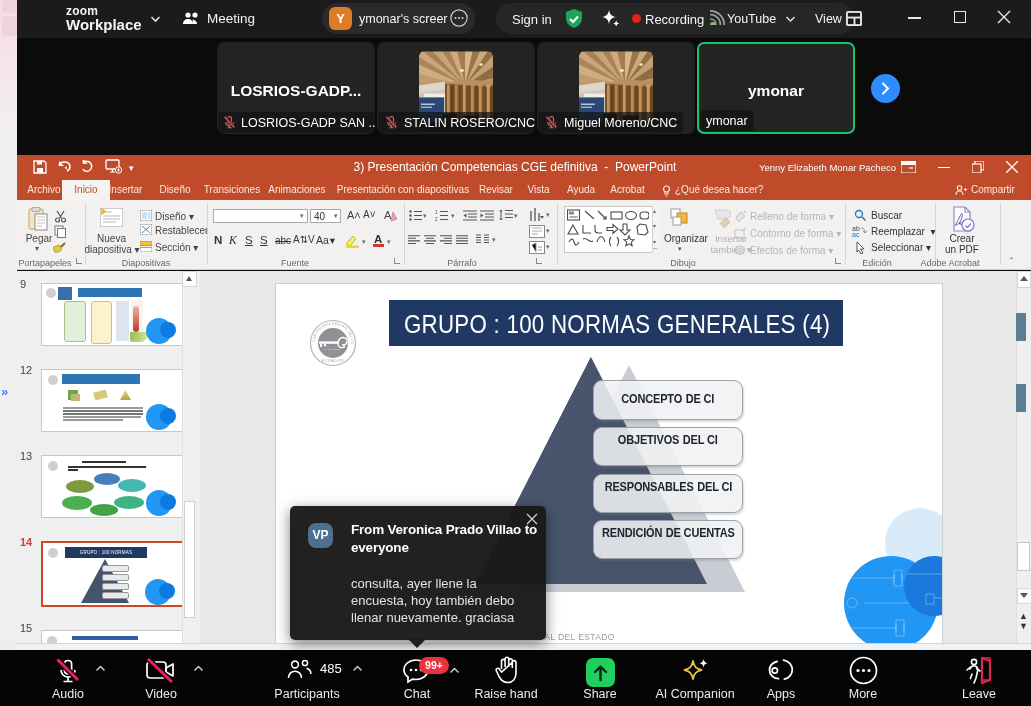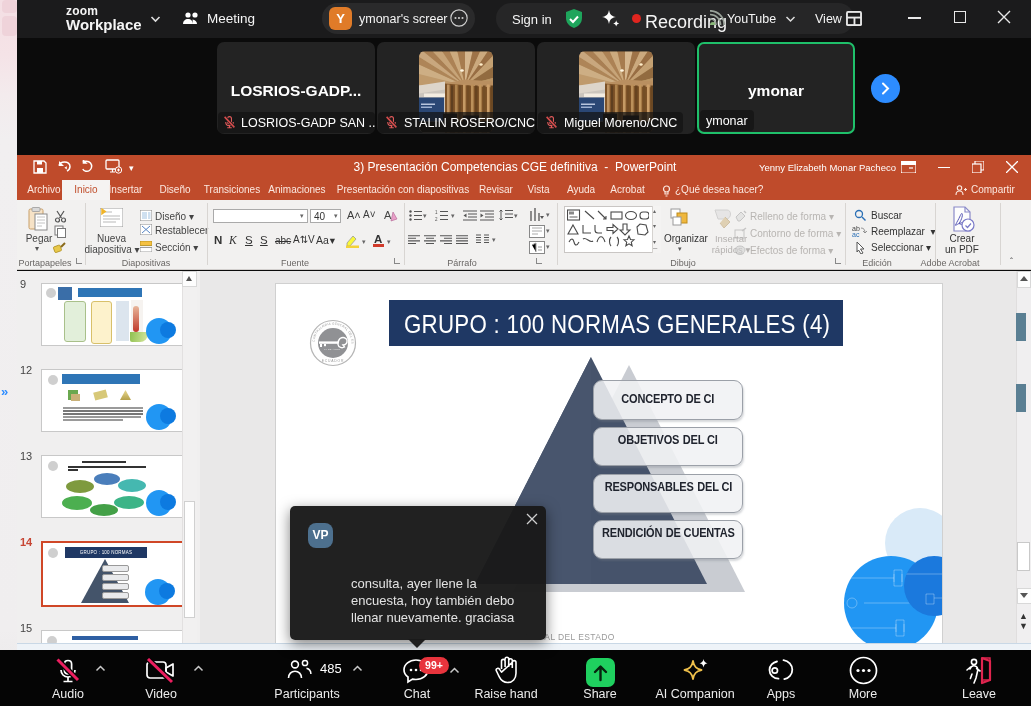--- a/index.html
+++ b/index.html
@@ -84,21 +84,21 @@
     <div class="tb-txt" style="left:495px;top:12px;font-size:13px">Sign in</div>
     <svg class="abs" style="left:546px;top:8px" width="22" height="22" viewBox="0 0 22 22">
         <path d="M11 1l8 3v6c0 5-3.5 8.5-8 10-4.5-1.5-8-5-8-10V4z" fill="#1ea55c"></path>
         <path d="M7 11l3 3 5-5.5" stroke="#fff" stroke-width="2" fill="none"></path>
       </svg>
     <svg class="abs" style="left:583px;top:8px" width="21" height="21" viewBox="0 0 21 21">
         <path d="M9 2c.8 4.5 2.5 6.2 7 7-4.5.8-6.2 2.5-7 7-.8-4.5-2.5-6.2-7-7 4.5-.8 6.2-2.5 7-7z" fill="#fff"></path>
         <path d="M16.2 12.2c.4 2 1.1 2.8 3 3.2-1.9.4-2.6 1.2-3 3.2-.4-2-1.1-2.8-3-3.2 1.9-.4 2.6-1.2 3-3.2z" fill="#fff"></path>
       </svg>
     <div class="abs" style="left:615px;top:13.5px;width:9px;height:9px;border-radius:50%;background:#e0251f"></div>
-    <div class="tb-txt" style="left:628px;top:12px;font-size:18px">Recording</div>
+    <div class="tb-txt" style="left:628px;top:12px;font-size:13px">Recording</div>
     <svg class="abs" style="left:691px;top:10px" width="17" height="17" viewBox="0 0 17 17">
         <path d="M2 15a3 3 0 013-3 3 3 0 013 3z" fill="#8ab87a"></path>
         <path d="M2 9c3.5 0 6 2.5 6 6" stroke="#9aa39a" stroke-width="1.7" fill="none"></path>
         <path d="M2 4.5C8 4.5 12.5 9 12.5 15" stroke="#9aa39a" stroke-width="1.7" fill="none"></path>
         <path d="M2 .8C10 .8 16.2 7 16.2 15" stroke="#9aa39a" stroke-width="1.7" fill="none"></path>
       </svg>
     <div class="tb-txt" style="left:710px;top:12px;font-size:12.5px">YouTube</div>
     <svg class="abs" style="left:768px;top:15px" width="11" height="8" viewBox="0 0 11 8">
         <path d="M1.5 2l4 4 4-4" stroke="#ddd" stroke-width="1.5" fill="none"></path>
       </svg>
@@ -453,21 +453,21 @@
           <rect x="3" y="9" width="8" height="8" fill="#fff" stroke="#9a9a9a"></rect>
         </svg>
       <div class="abs rtxt" style="left:647px;top:33px;color:#333">Organizar</div>
       <div class="abs" style="left:661px;top:45px;color:#555;font-size:7px">▾</div>
 
       <svg class="abs" style="left:694px;top:8px" width="22" height="21" viewBox="0 0 22 21" opacity=".45">
           <path d="M4 2h12c2 0 3.5 1.5 3.5 4s-1.5 5-4.5 5H7z" fill="#d8d8d8" stroke="#aaa"></path>
           <path d="M14 9l5 5-6 6-4-5" fill="#c9a96a" stroke="#a8864a"></path>
         </svg>
       <div class="abs rtxt" style="left:694px;top:33px;color:#b5b2b0;text-align:center;width:40px;font-size:9.5px">Insertar</div>
-      <div class="abs rtxt" style="left:690px;top:44px;color:#b5b2b0;text-align:center;width:48px;font-size:9.5px">rápidos ▾</div>
+      <div class="abs rtxt" style="left:690px;top:44px;color:#b5b2b0;text-align:center;width:48px;font-size:9.5px">también ▾</div>
 
       <svg class="abs" style="left:717px;top:10px" width="13" height="12" viewBox="0 0 13 12" opacity=".5">
           <path d="M2 7L7 2l4 4-5 5H4z" fill="#d8d8d8" stroke="#999"></path>
           <path d="M10 1l2 2" stroke="#999" stroke-width="1.5"></path>
         </svg>
       <div class="abs rtxt" style="left:733px;top:11px;color:#b8b5b2">Relleno de forma ▾</div>
       <svg class="abs" style="left:717px;top:27px" width="13" height="12" viewBox="0 0 13 12" opacity=".5">
           <rect x="1" y="3" width="9" height="8" fill="none" stroke="#999"></rect>
           <path d="M8 4l4-3" stroke="#999" stroke-width="1.4"></path>
         </svg>
@@ -657,20 +657,21 @@
         <div class="abs" style="left:817px;top:271px;width:13px;height:29px;background:#fff;border:1px solid #c9c9c9"></div>
         <div class="abs" style="left:817px;top:317px;width:16px;height:16px;background:#fdfdfd;border:1px solid #d8d8d8"></div>
         <div class="abs" style="left:820px;top:322px;width:0;height:0;border-left:4px solid transparent;border-right:4px solid transparent;border-top:5.5px solid #555"></div>
         <div class="abs" style="left:819px;top:340px;color:#333;font-size:9px">▲<br>▼</div>
       </div>
     </div>
   </div>
   <div id="status" class="abs"></div>
   <div id="chat" class="abs">
     <div class="abs" style="left:18px;top:17px;width:25px;height:25px;border-radius:8px;background:#4d708e;color:#fff;font-size:12px;font-weight:bold;text-align:center;line-height:25px">VP</div>
+    <div class="abs" style="left:61px;top:15px;width:190px;font-size:13.5px;font-weight:bold;line-height:18px;color:#fff;letter-spacing:-.2px">From Veronica Prado Villao to everyone</div>
     <div class="abs" style="left:61px;top:69px;width:178px;font-size:13px;line-height:17px;color:#e3e3e3">consulta, ayer llene la encuesta, hoy también debo llenar nuevamente. graciasa</div>
     <svg class="abs" style="left:236px;top:7px" width="12" height="12" viewBox="0 0 12 12">
         <path d="M1 1l10 10M11 1L1 11" stroke="#cfcfcf" stroke-width="1.3"></path>
       </svg>
   </div>
   <div id="btoolbar" class="abs">
 
     <svg class="abs" style="left:53px;top:6px" width="30" height="30" viewBox="0 0 30 30">
         <path d="M15 4.5c-2.1 0-3.6 1.5-3.6 3.6v6.2c0 2.1 1.5 3.6 3.6 3.6s3.6-1.5 3.6-3.6V8.1c0-2.1-1.5-3.6-3.6-3.6z" fill="none" stroke="#fff" stroke-width="1.7"></path>
         <path d="M8 14c0 4 3 7 7 7s7-3 7-7" fill="none" stroke="#fff" stroke-width="1.7"></path>

